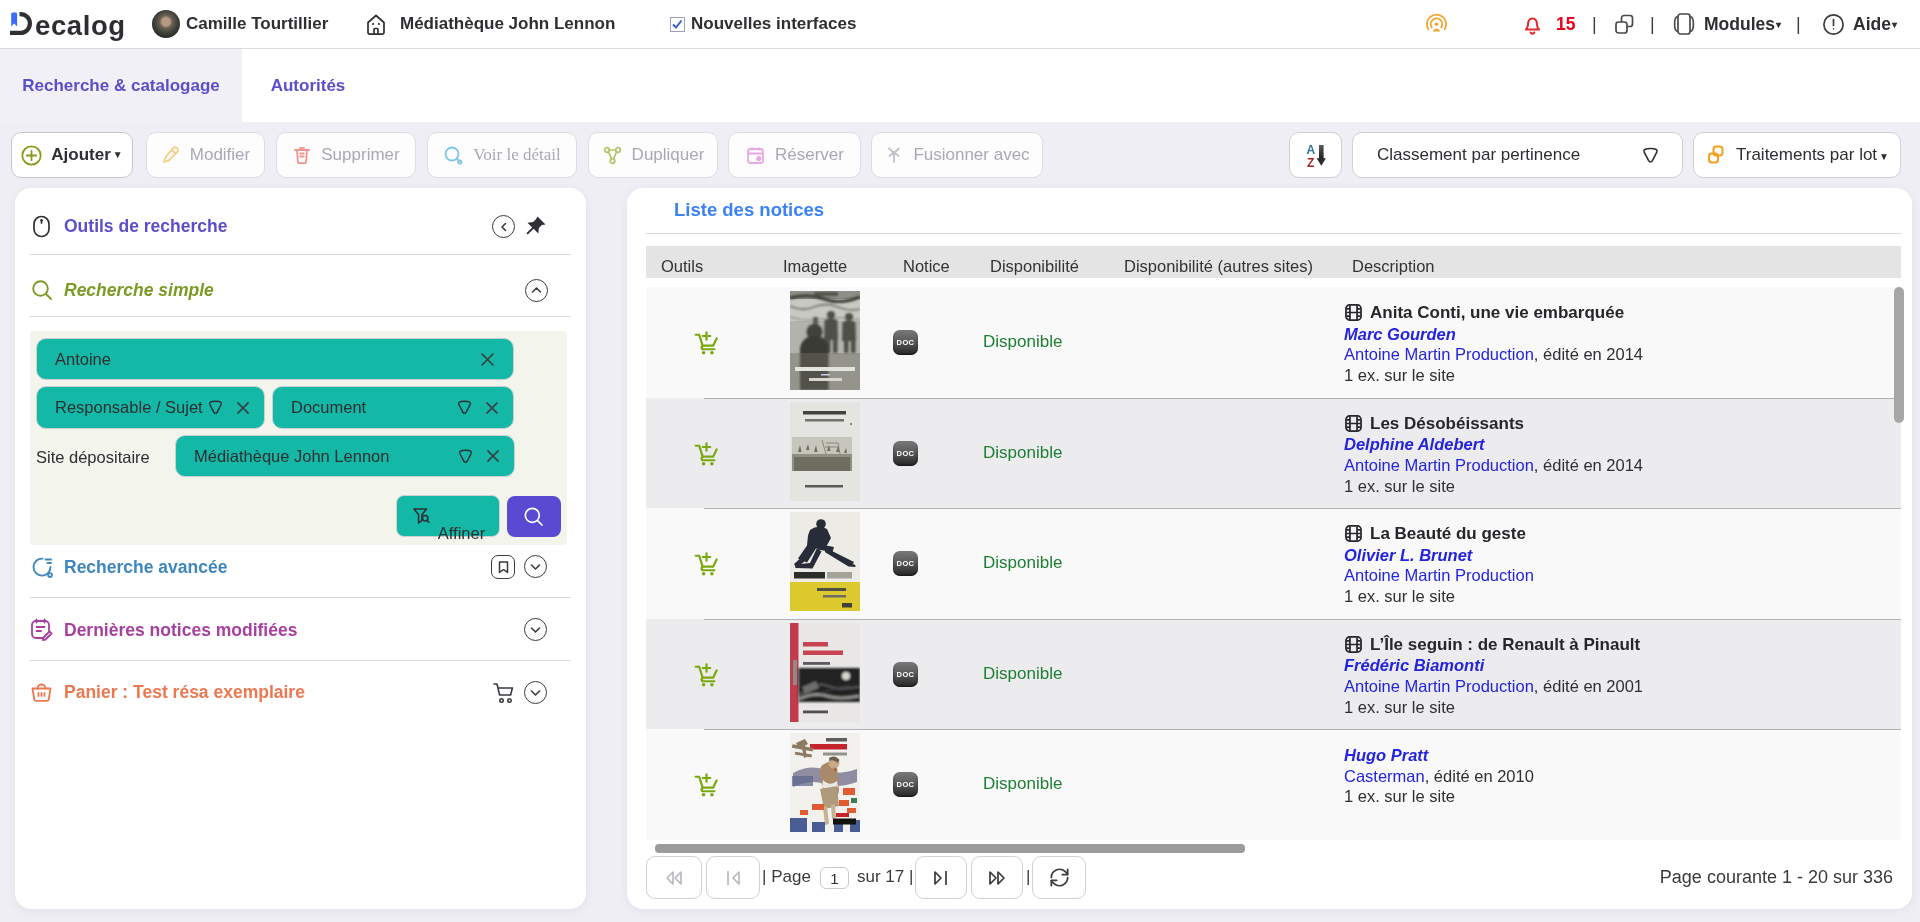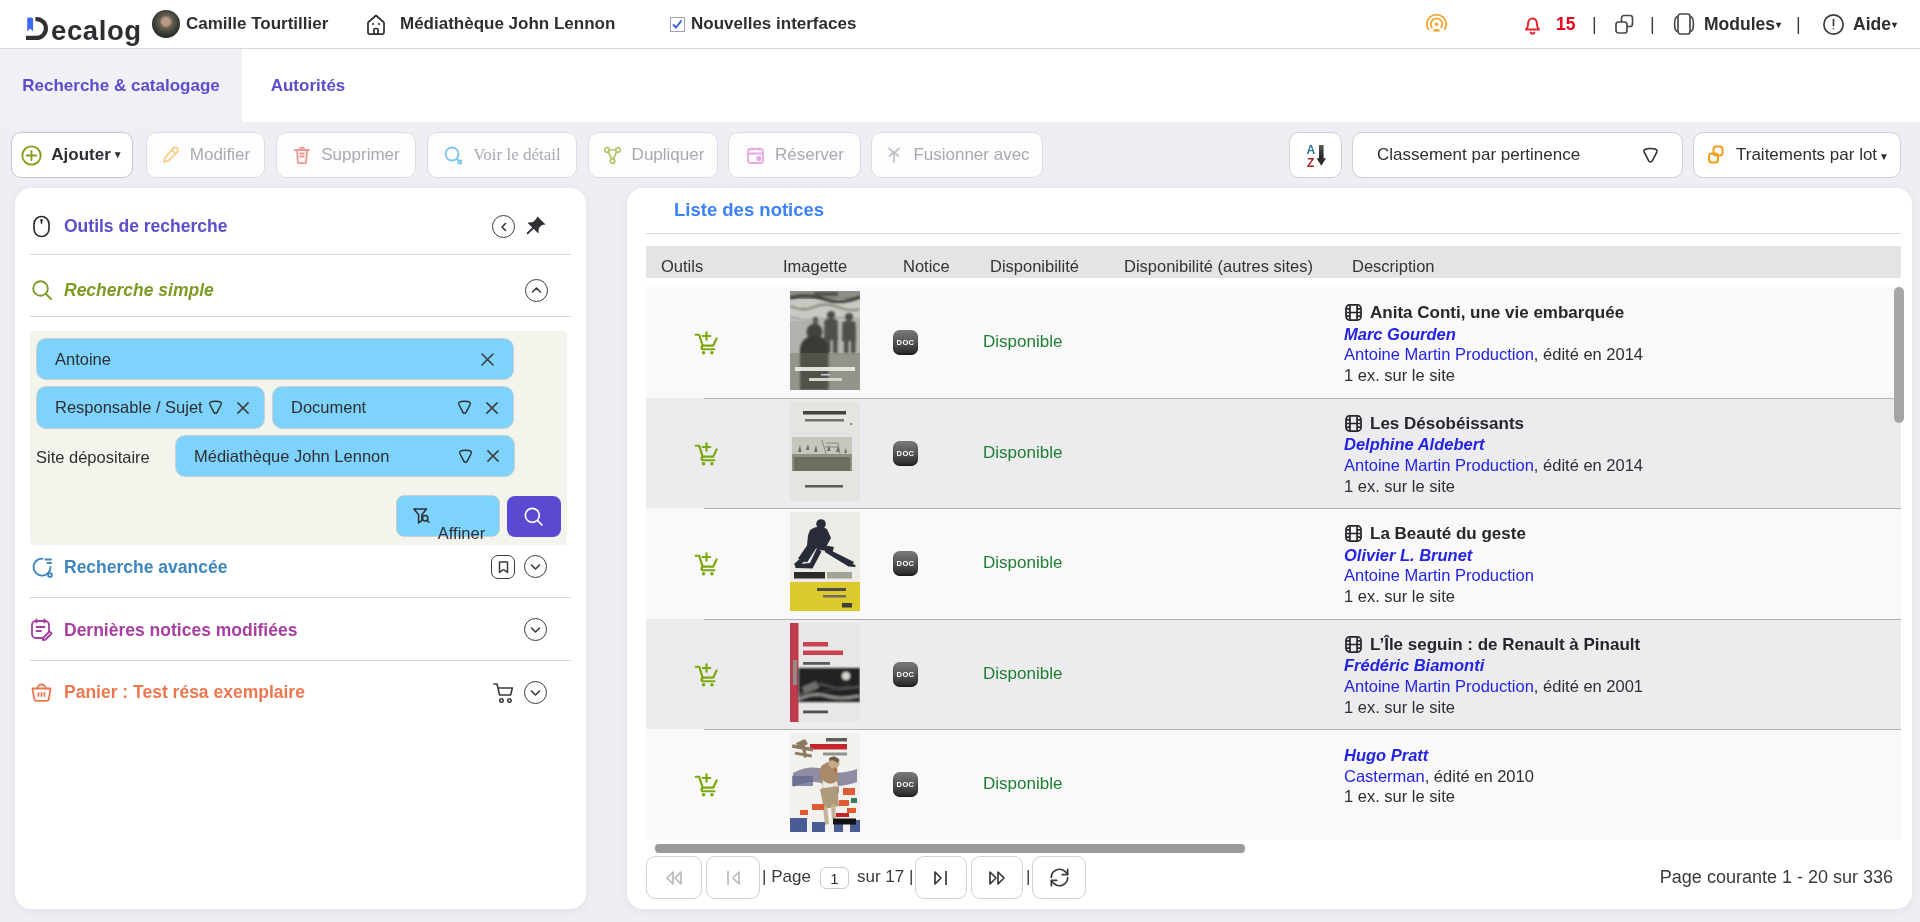--- a/index.html
+++ b/index.html
@@ -28,21 +28,21 @@
 
 .card { position:absolute; background:#fff; border-radius:16px; box-shadow:0 2px 10px rgba(60,60,90,0.07); }
 #lcard { left:15px; top:188px; width:571px; height:721px; }
 #rcard { left:627px; top:188px; width:1285px; height:721px; }
 .ltitle { font-weight:bold; font-size:17.5px; }
 .ldiv { position:absolute; left:15px; width:541px; height:1px; background:#d7d7da; }
 .cc { position:absolute; border:1.5px solid #3a3a3f; border-radius:50%; display:flex; align-items:center; justify-content:center; }
 
 
 #gpanel { position:absolute; left:15px; top:143px; width:537px; height:214px; background:#f3f5ec; border-radius:4px; }
-.finput { position:absolute; background:#7dd3fc; border:1.3px solid #cfcfd2; border-radius:10px; display:flex; align-items:center; font-size:16.5px; color:#2e2e33; }
+.finput { position:absolute; background:#14b8a6; border:1.3px solid #cfcfd2; border-radius:10px; display:flex; align-items:center; font-size:16.5px; color:#2e2e33; }
 
 
 .rtitle { position:absolute; left:47px; top:11px; color:#3b82f6; font-weight:bold; font-size:18.5px; }
 #thead { position:absolute; left:19px; top:58px; width:1255px; height:32px; background:#e4e4e4; }
 #thead span { position:absolute; top:11px; font-size:16.5px; color:#333; }
 .trow { position:absolute; left:19px; width:1255px; height:110.5px; }
 .trow.odd { background:#f9f9f9; }
 .trow.even { background:#ececee; }
 .rowsep { position:absolute; left:58px; right:0; top:0; height:1px; background:#b2b2b5; }
 .doc { position:absolute; left:247px; width:25px; height:25px; top:43px; border-radius:7px; background:linear-gradient(180deg,#7a7a7a 0%,#5c5c5c 42%,#262626 100%); box-shadow:inset 0 -1px 2px rgba(0,0,0,0.5); color:#fff; font-size:7.5px; font-weight:bold; display:flex; align-items:center; justify-content:center; letter-spacing:0.4px; }
@@ -55,21 +55,21 @@
 .cart { position:absolute; left:48px; top:44px; }
 
 
 .pbtn { position:absolute; background:#fff; border:1.3px solid #d2d2d6; border-radius:9px; top:668px; height:43px; display:flex; align-items:center; justify-content:center; }
 .ptext { position:absolute; top:679px; font-size:17px; color:#3a3a3e; }
 </style>
 </head>
 <body>
 
 <div id="hdr">
-  <div class="item" style="left:26px;align-items:flex-end;">
+  <div class="item" style="left:10px;">
     <svg width="128" height="38" viewBox="0 0 128 38">
       <path d="M0 27.9 H10.5 A9.3 9.3 0 0 0 10.5 9.1 H9.5" fill="none" stroke="#303034" stroke-width="4.2"></path>
       <path d="M1.2 9.3 a1.6 1.6 0 0 1 1.6 -1.8 h2.7 a1.6 1.6 0 0 1 1.6 1.8 V21.5 l-3 -2.9 -2.9 2.9 z" fill="#3f6af7"></path>
       <text x="25" y="29.5" font-family="Liberation Sans,sans-serif" font-size="27.5" font-weight="bold" fill="#2e2e32" letter-spacing="0.6">ecalog</text>
     </svg>
   </div>
   <div class="item" style="left:152px;">
       <span id="avatar"></span>
     </div>
   <div class="item bold" style="left:186px; font-size:17px;">Camille Tourtillier</div>

